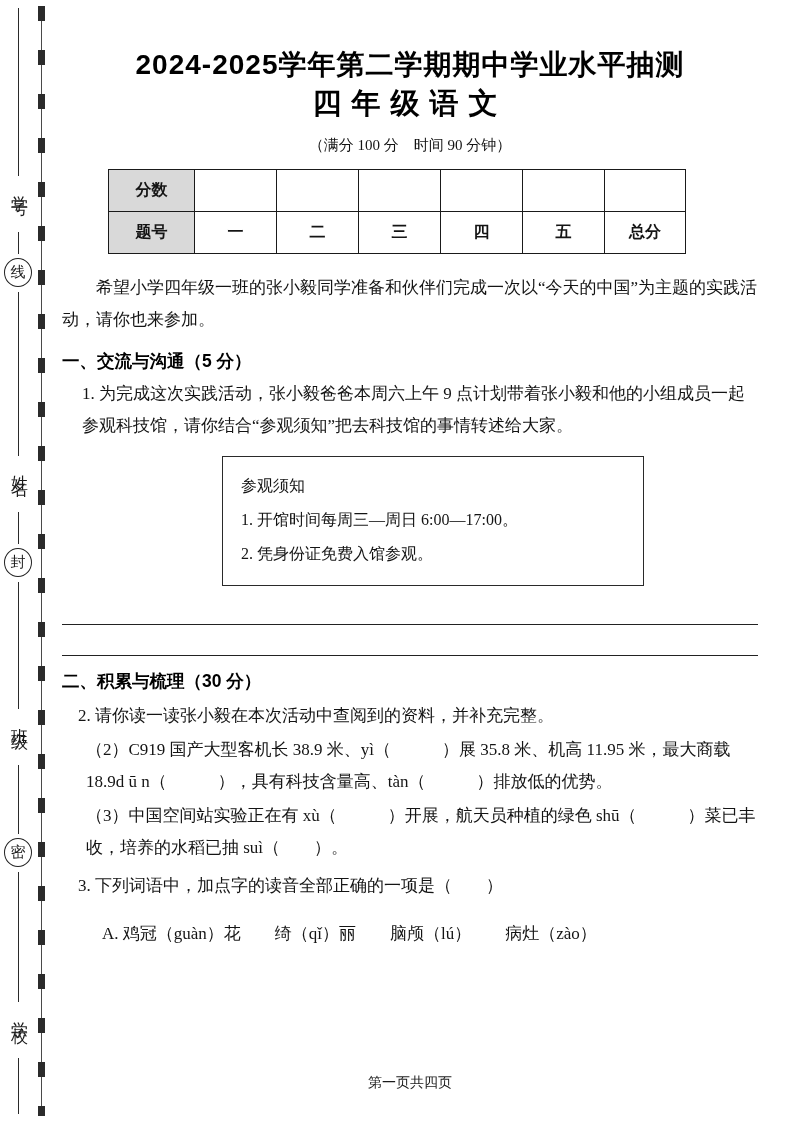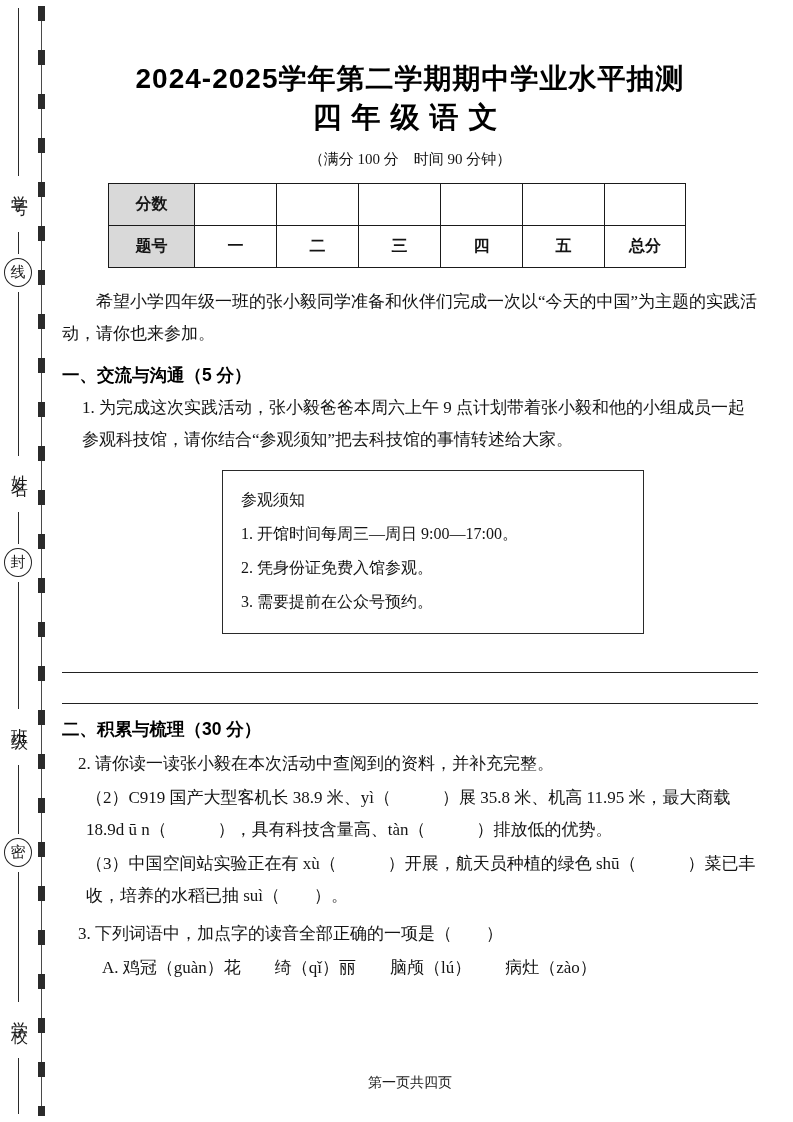--- a/index.html
+++ b/index.html
@@ -33,21 +33,21 @@
     font-size:17px; letter-spacing:5px; line-height:26px; color:#1a1a1a;
   }
   .sealchar {
     position:absolute; left:4px; width:28px; height:29px;
     border:1.5px solid #222; border-radius:50%;
     display:flex; align-items:center; justify-content:center;
     font-size:15px; background:#fff; color:#1a1a1a;
   }
 
   
-  .content { position:absolute; left:62px; top:18px; width:696px; }
+  .content { position:absolute; left:62px; top:4px; width:696px; }
 
   .t1 {
     padding-top:42px; text-align:center;
     font-family:"Liberation Sans","DejaVu Sans",sans-serif;
     font-weight:bold; font-size:28px; letter-spacing:1px; color:#000;
   }
   .t2 {
     margin-top:0; text-align:center;
     font-family:"Liberation Sans","DejaVu Sans",sans-serif;
     font-weight:bold; font-size:29px; letter-spacing:10px; color:#000;
@@ -78,21 +78,21 @@
   }
   .notice .para { font-size:16px; line-height:34px; }
 
   .ansline { width:100%; height:0; border-bottom:1.3px solid #222; }
   .ans1 { margin-top:38px; }
   .ans2 { margin-top:30px; }
 
   .q2 { margin-top:6px; padding-left:16px; }
   .sub { padding-left:24px; margin-top:2px; }
   .q3 { margin-top:6px; padding-left:16px; }
-  .optA { margin-top:2px; padding-left:40px;font-family:Liberation Serif, serif; }
+  .optA { margin-top:16px; padding-left:40px;font-family:Liberation Serif, serif; }
 
   .footer {
     position:absolute; left:62px; top:1074px; width:696px;
     text-align:center; font-size:14px; color:#1a1a1a;
   }
 </style>
 </head>
 <body>
 
 <div class="page">
@@ -147,23 +147,22 @@
     </tbody>
       </table>
 
     <div class="para intro">希望小学四年级一班的张小毅同学准备和伙伴们完成一次以“今天的中国”为主题的实践活动，请你也来参加。</div>
 
     <div class="sec">一、交流与沟通（5 分）</div>
     <div class="para q1">1. 为完成这次实践活动，张小毅爸爸本周六上午 9 点计划带着张小毅和他的小组成员一起参观科技馆，请你结合“参观须知”把去科技馆的事情转述给大家。</div>
 
     <div class="notice">
       <div class="para">参观须知</div>
-      <div class="para">1. 开馆时间每周三—周日 9:00—17:00。</div>
+      <div class="para">1. 开馆时间每周三—周日 6:00—17:00。</div>
       <div class="para">2. 凭身份证免费入馆参观。</div>
-      <div class="para">3. 需要提前在公众号预约。</div>
     </div>
 
     <div class="ansline ans1"></div>
     <div class="ansline ans2"></div>
 
     <div class="sec">二、积累与梳理（30 分）</div>
     <div class="para q2">2. 请你读一读张小毅在本次活动中查阅到的资料，并补充完整。</div>
     <div class="para sub">（2）C919 国产大型客机长 38.9 米、yì（　　　）展 35.8 米、机高 11.95 米，最大商载 18.9d ū n（　　　），具有科技含量高、tàn（　　　）排放低的优势。</div>
     <div class="para sub">（3）中国空间站实验正在有 xù（　　　）开展，航天员种植的绿色 shū（　　　）菜已丰收，培养的水稻已抽 suì（　　）。</div>
     <div class="para q3">3. 下列词语中，加点字的读音全部正确的一项是（　　）</div>

